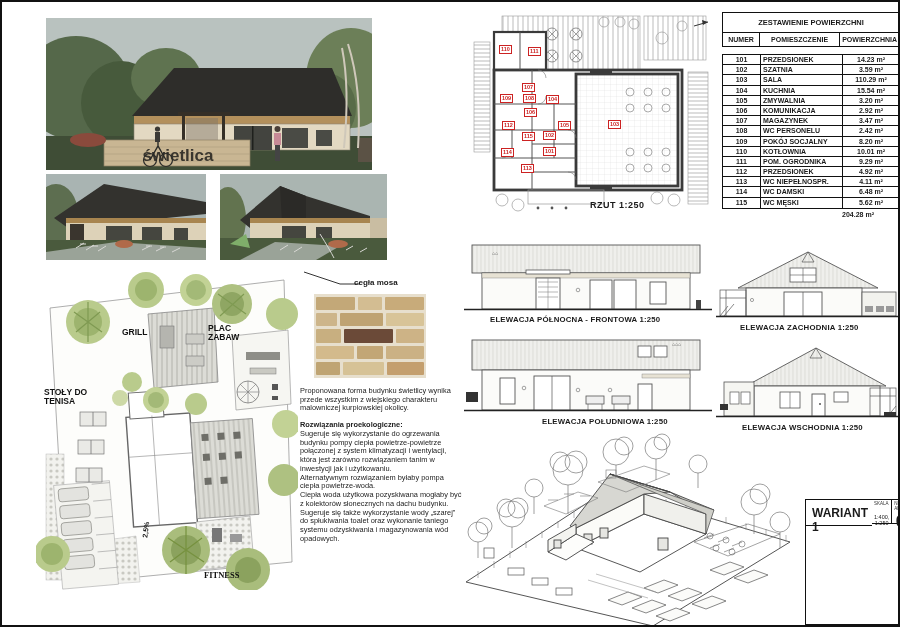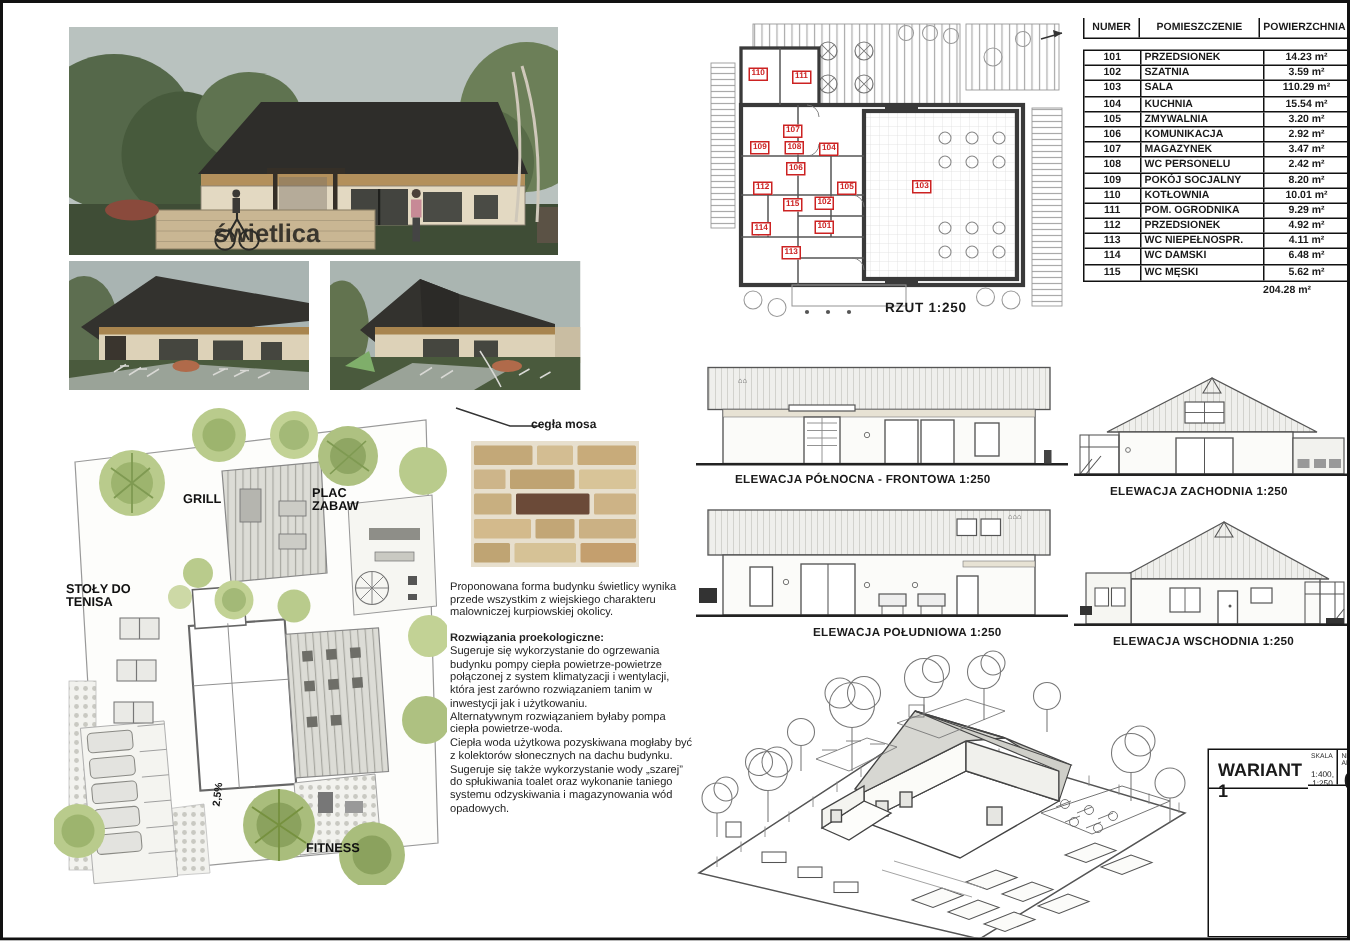--- a/index.html
+++ b/index.html
@@ -41,21 +41,21 @@
   .tcell.c1{width:82px;border-right:1.2px solid #111;}
   .tcell.c2{flex:1;text-align:center;}
   #table-total{text-align:right;padding:2px 26px 0 0;font-size:7px;}
 
   
   #site-plan{left:34px;top:262px;width:262px;height:326px;}
   .site-label{position:absolute;font-weight:bold;font-size:8.5px;color:#111;line-height:1.05;}
   #lbl-grill{left:86px;top:64px;}
   #lbl-plac{left:172px;top:60px;width:50px;}
   #lbl-stoly{left:8px;top:124px;width:60px;}
-  #lbl-fitness{left:168px;top:297px;}
+  #lbl-fitness{left:168px;top:307px;font-family:Liberation Serif, serif;}
   #lbl-slope{left:102px;top:262px;transform:rotate(-83deg);font-size:7px;}
   #site-caption{left:118px;top:590px;width:260px;font-size:9px;font-weight:bold;letter-spacing:.4px;}
 
   
   #brick-label{left:352px;top:276px;font-size:8px;font-weight:bold;}
   #brick-leader{left:300px;top:268px;width:60px;height:16px;}
   #brick{left:312px;top:292px;width:112px;height:84px;background:#e7dfcd;padding:3px 2px;
          display:flex;flex-direction:column;gap:3px;}
   .brick-row{display:flex;gap:3px;flex:1;}
   .brick-row div{flex:1;border-radius:1px;}
@@ -282,20 +282,21 @@
         <span class="room-chip" style="left: 71px; top: 119px;">102</span>
         <span class="room-chip" style="left: 136px; top: 108px;">103</span>
         <span class="room-chip" style="left: 29px; top: 136px;">114</span>
         <span class="room-chip" style="left: 71px; top: 135px;">101</span>
         <span class="room-chip" style="left: 49px; top: 152px;">113</span>
       </div>
   </div>
   <div id="plan-label" class="abs">RZUT  1:250</div>
 
   <div id="area-table" class="abs">
+    <div class="ttl">ZESTAWIENIE POWIERZCHNI</div>
     <div class="thead">
       <div class="h0">NUMER</div>
       <div class="h1">POMIESZCZENIE</div>
       <div class="h2">POWIERZCHNIA</div>
     </div>
     <div id="rows">
         <div class="trow">
           <div class="tcell c0">101</div>
           <div class="tcell c1">PRZEDSIONEK</div>
           <div class="tcell c2">14.23 m²</div>

